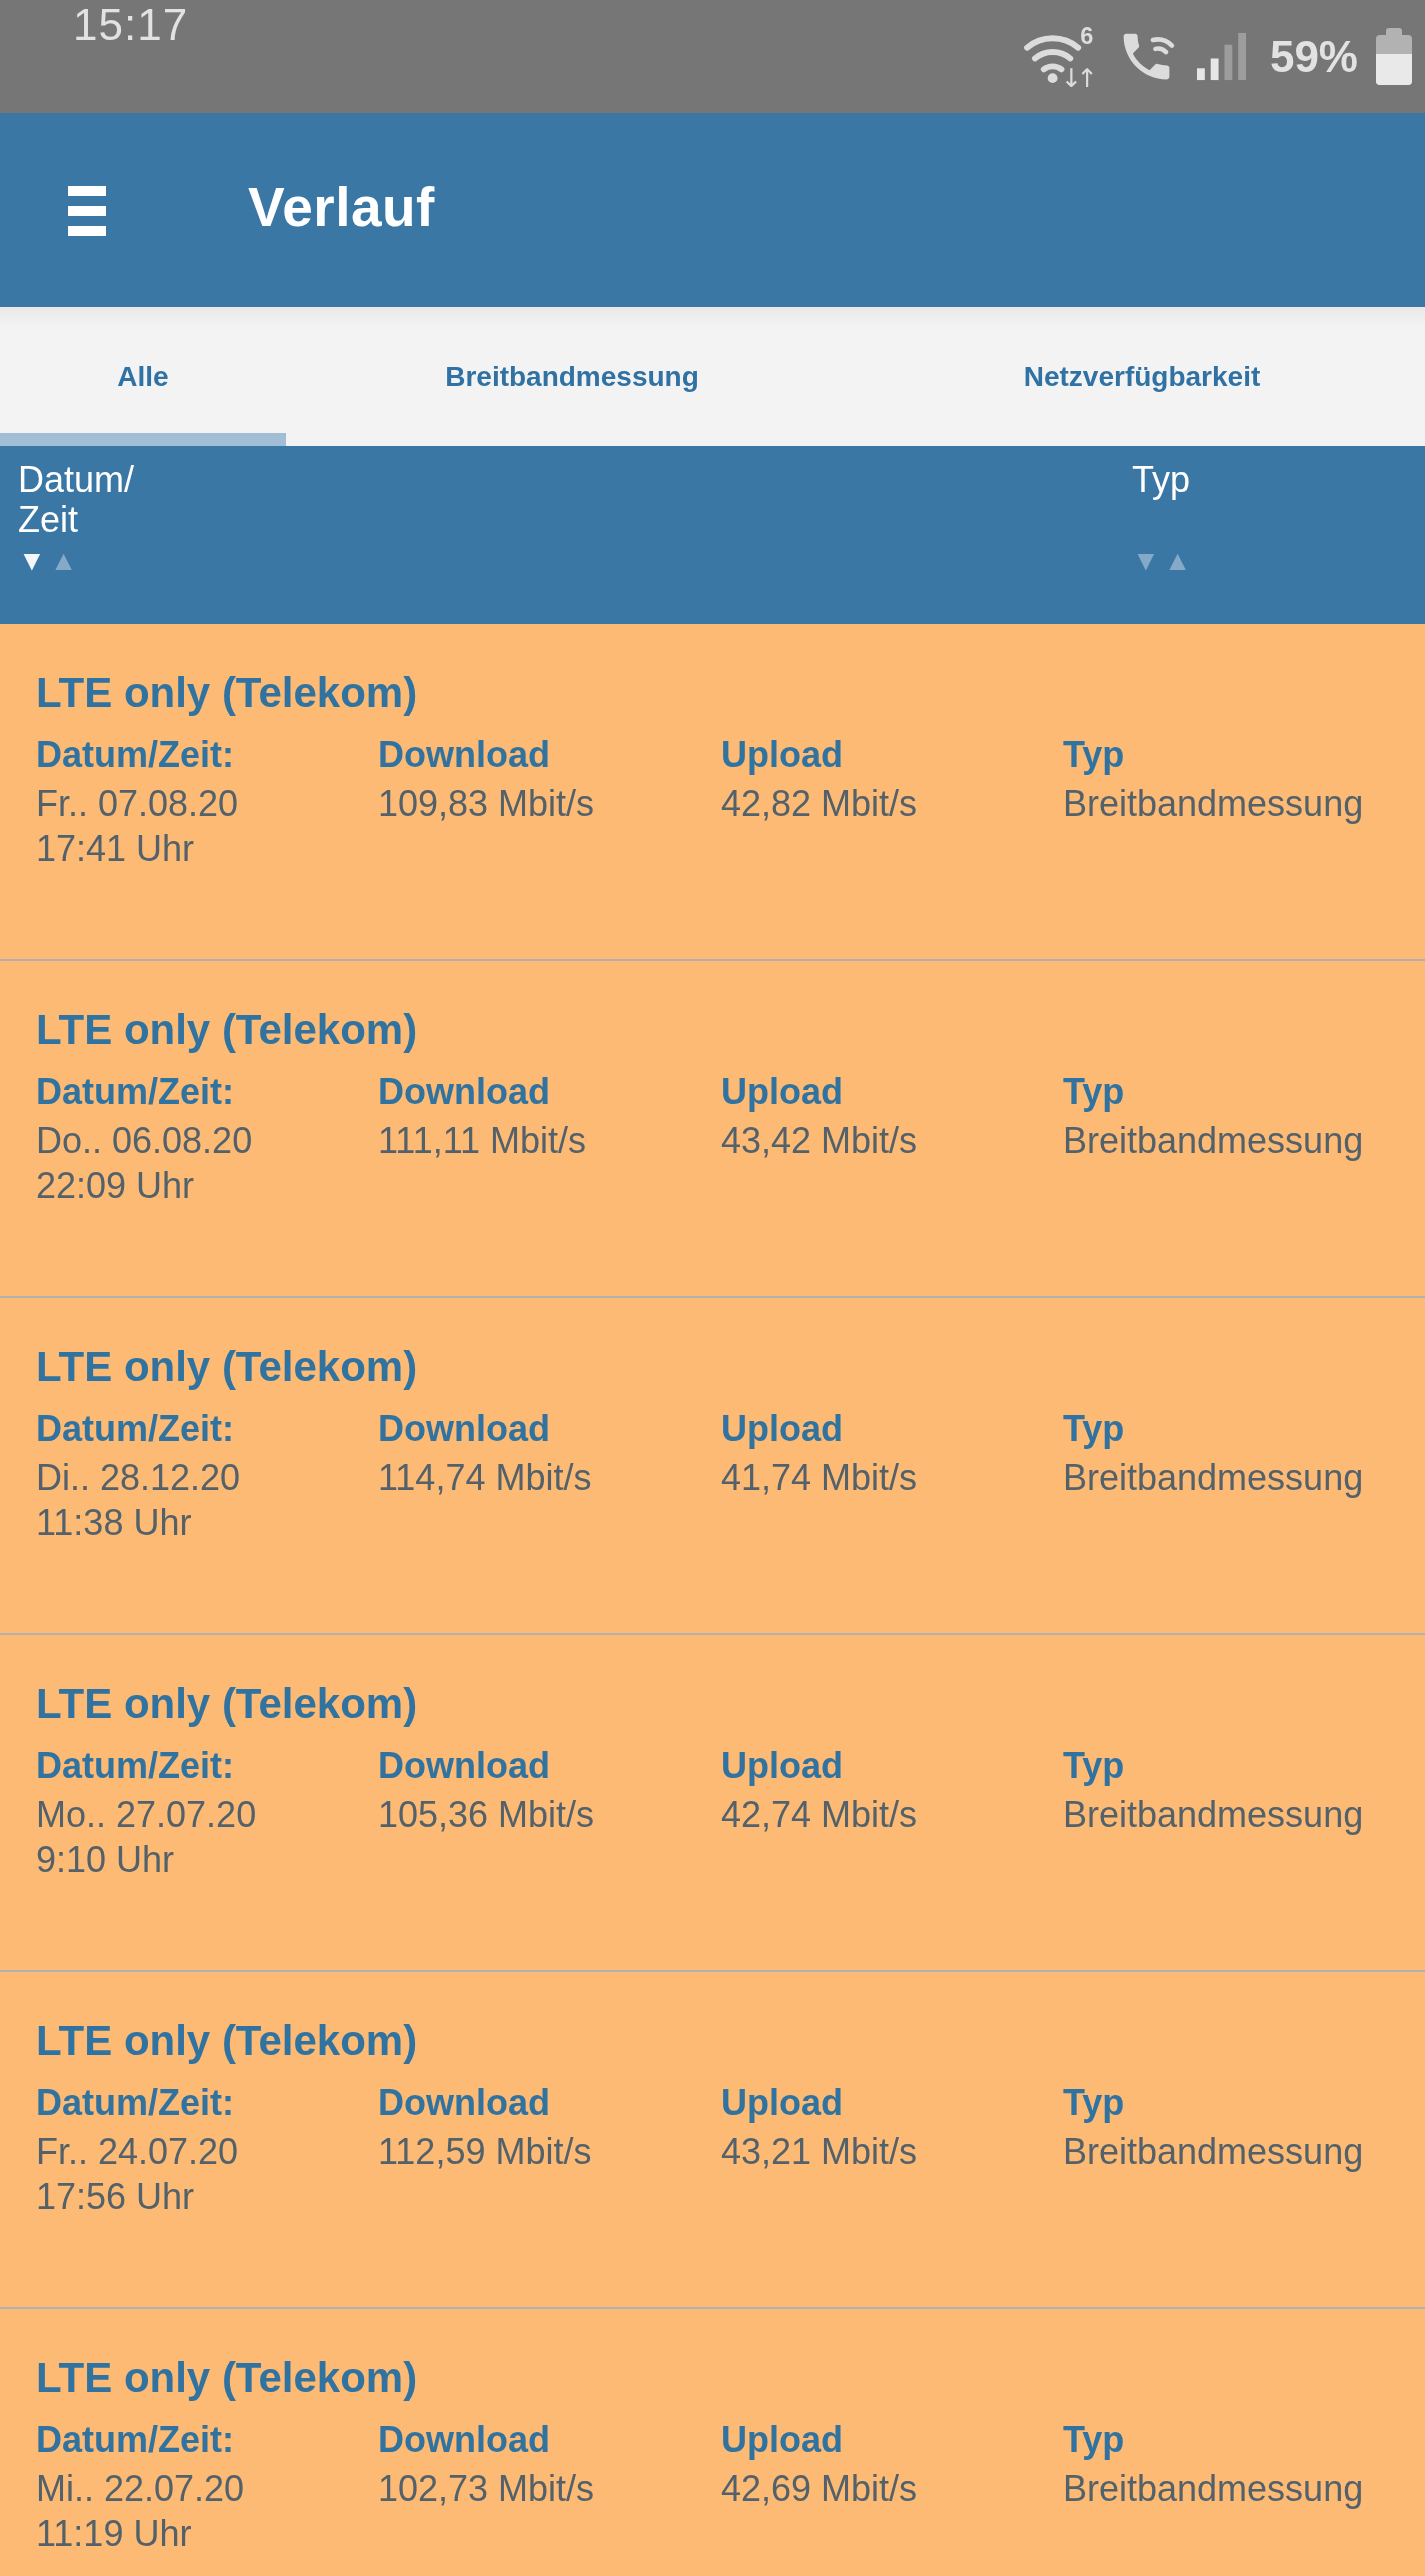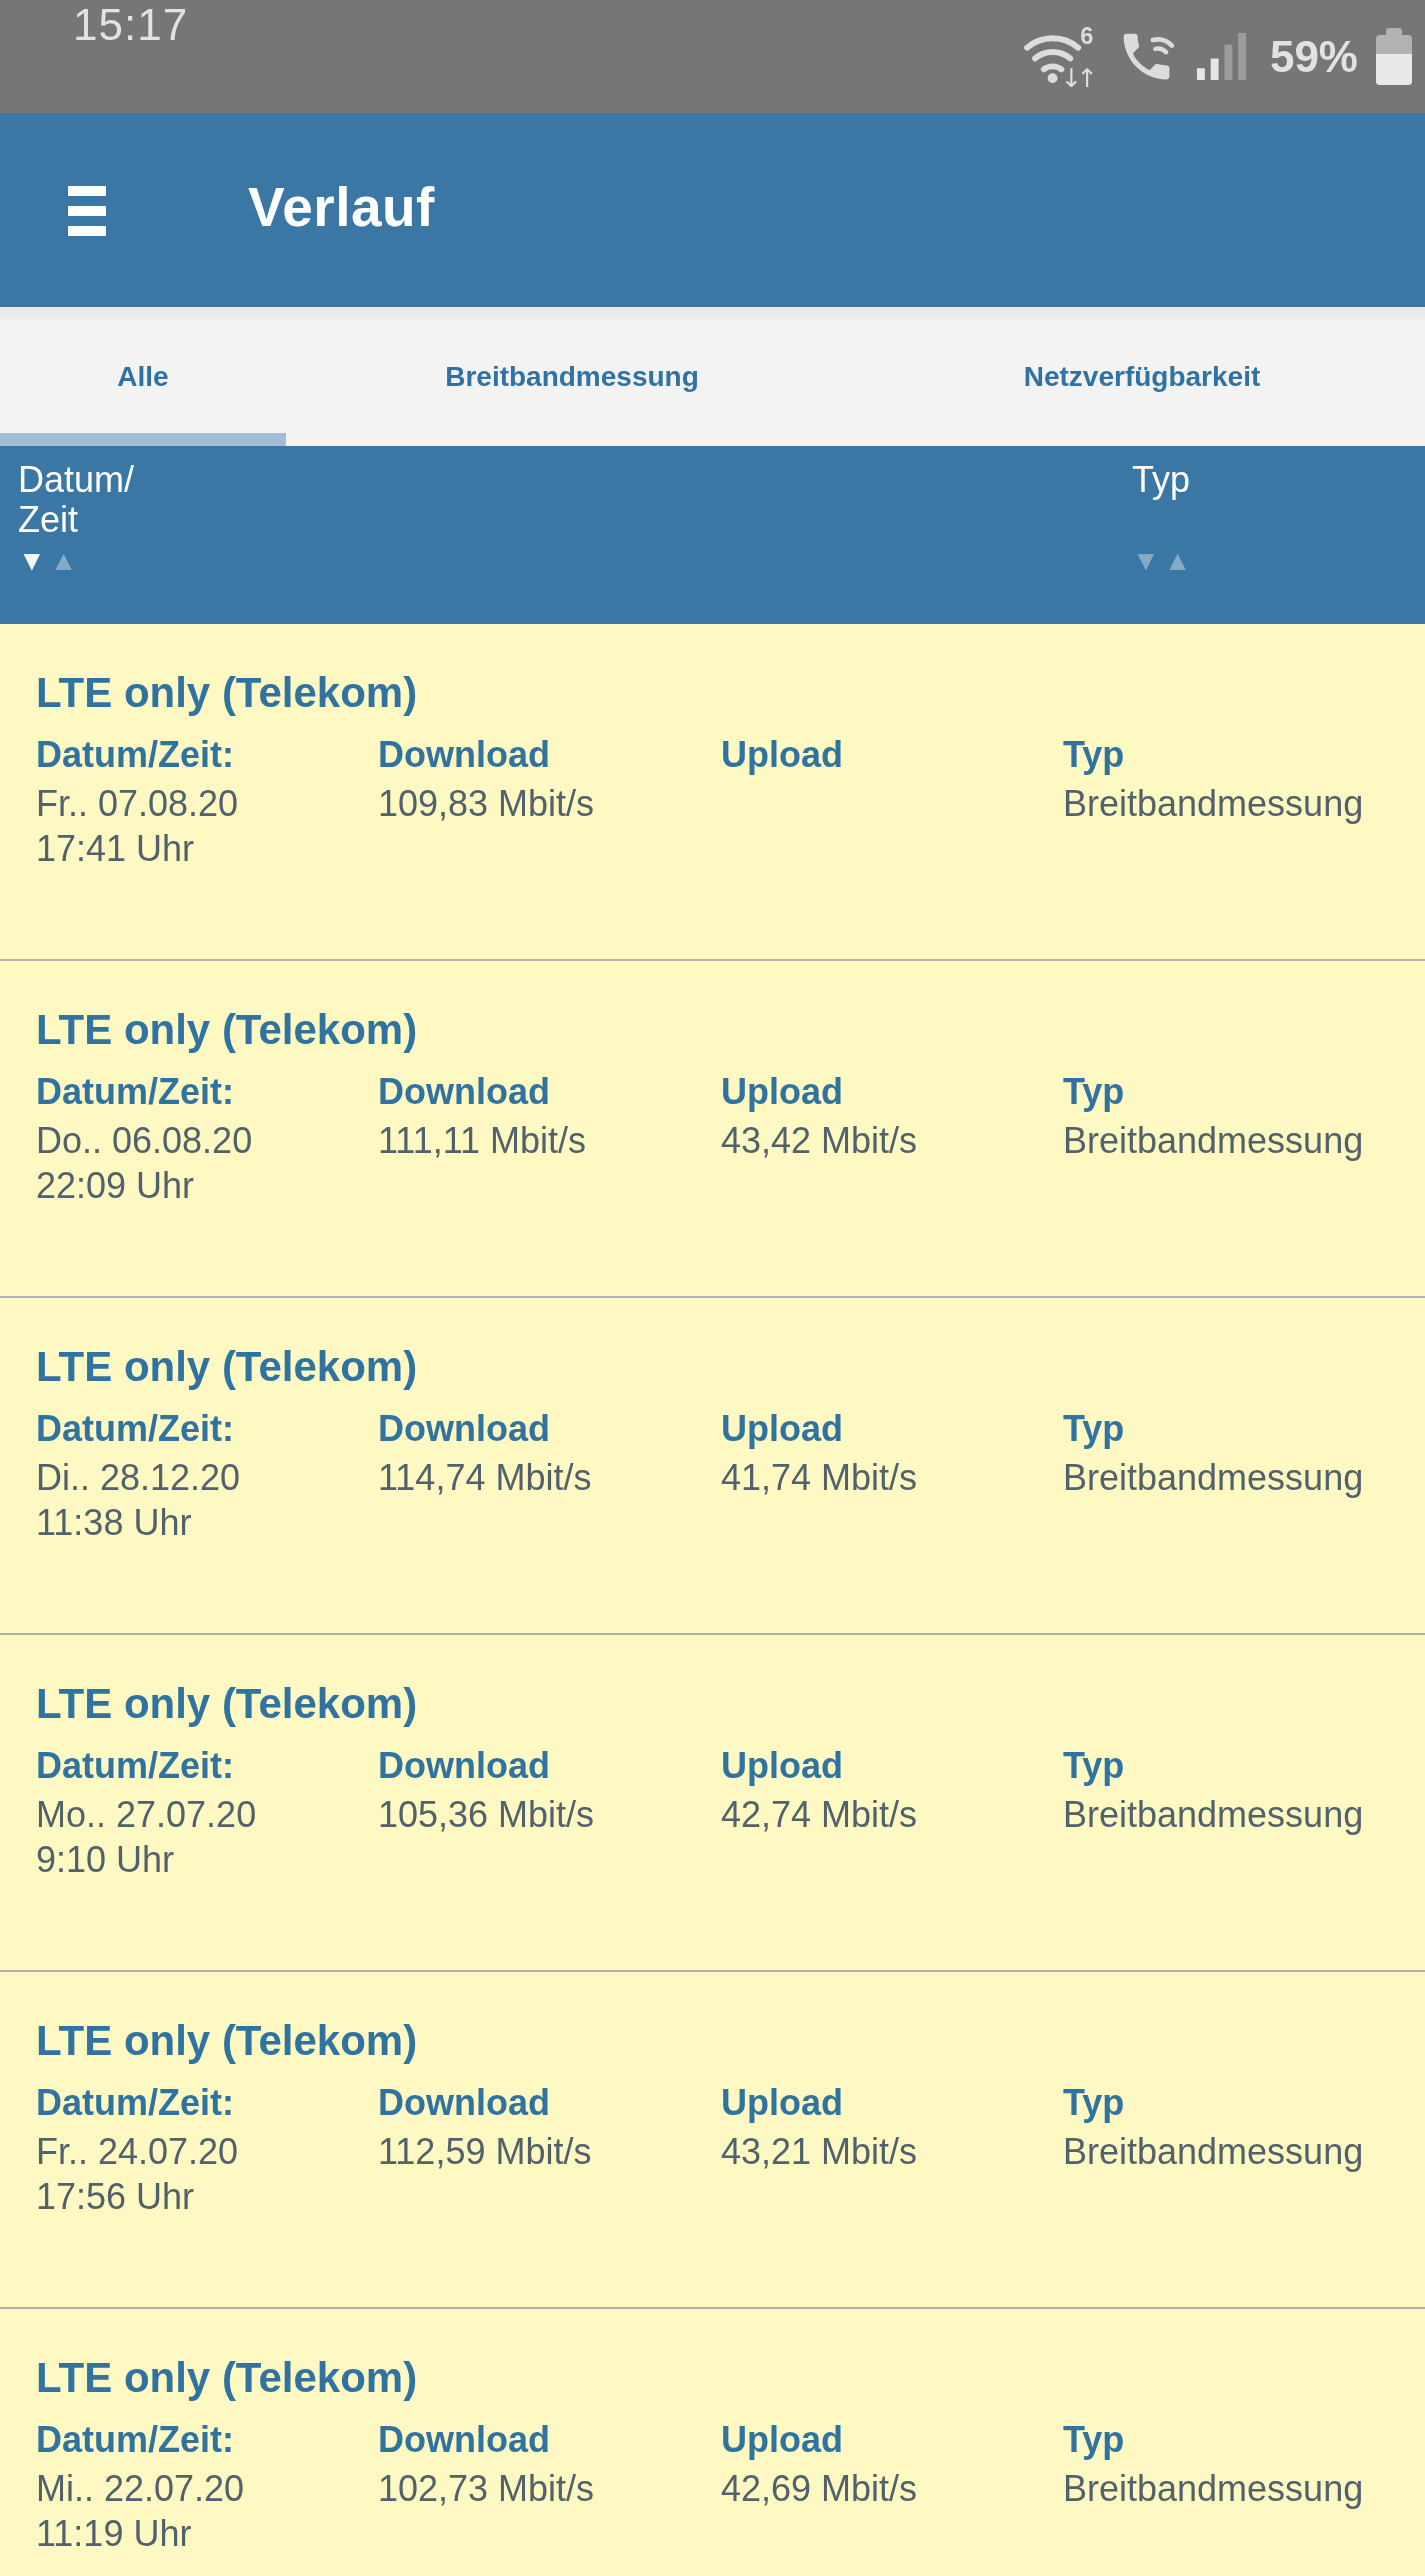--- a/index.html
+++ b/index.html
@@ -58,21 +58,21 @@
   .th-datum{ position:absolute; left:18px; top:14px; line-height:40px; }
   .th-typ{ position:absolute; left:1132px; top:14px; line-height:40px; }
   .th-sort{ position:absolute; top:99px; font-size:28px; letter-spacing:4px; cursor:pointer; }
   .th-sort.left{ left:18px; }
   .th-sort.right{ left:1132px; }
   .sort-desc{ color:#f4f7fa; }
   .sort-asc{ color:#85aac8; }
   .th-sort.inactive .sort-desc{ color:#85aac8; }
 
   
-  .row{ position:relative; height:337px; padding:0 4px 0 36px; background:#fef9c3;
+  .row{ position:relative; height:337px; padding:0 4px 0 36px; background:#fdba74;
     border-bottom:2px solid #b1b1b1; cursor:pointer; }
   .row:last-child{ border-bottom:none; height:306px; }
   .row-title{ position:absolute; left:36px; top:45px;
     color:#3173a0; font-size:42px; font-weight:bold; }
   .row-grid{ position:absolute; left:36px; right:0; top:109px;
     display:grid; grid-template-columns:342px 343px 342px 1fr; }
   .cell-label{ color:#3173a0; font-size:36px; font-weight:bold; line-height:44px; margin-bottom:4px; }
   .cell-value{ color:#53616b; font-size:36px; line-height:45px; }
 </style>
 </head>
@@ -155,20 +155,21 @@
           <div class="cell-label">Datum/Zeit:</div>
           <div class="cell-value">Fr.. 07.08.20</div>
           <div class="cell-value">17:41 Uhr</div>
         </div>
         <div>
           <div class="cell-label">Download</div>
           <div class="cell-value">109,83 Mbit/s</div>
         </div>
         <div>
           <div class="cell-label">Upload</div>
+          <div class="cell-value">42,82 Mbit/s</div>
         </div>
         <div>
           <div class="cell-label">Typ</div>
           <div class="cell-value">Breitbandmessung</div>
         </div>
       </div>
     </div>
 
     <div class="row">
       <div class="row-title">LTE only (Telekom)</div>

